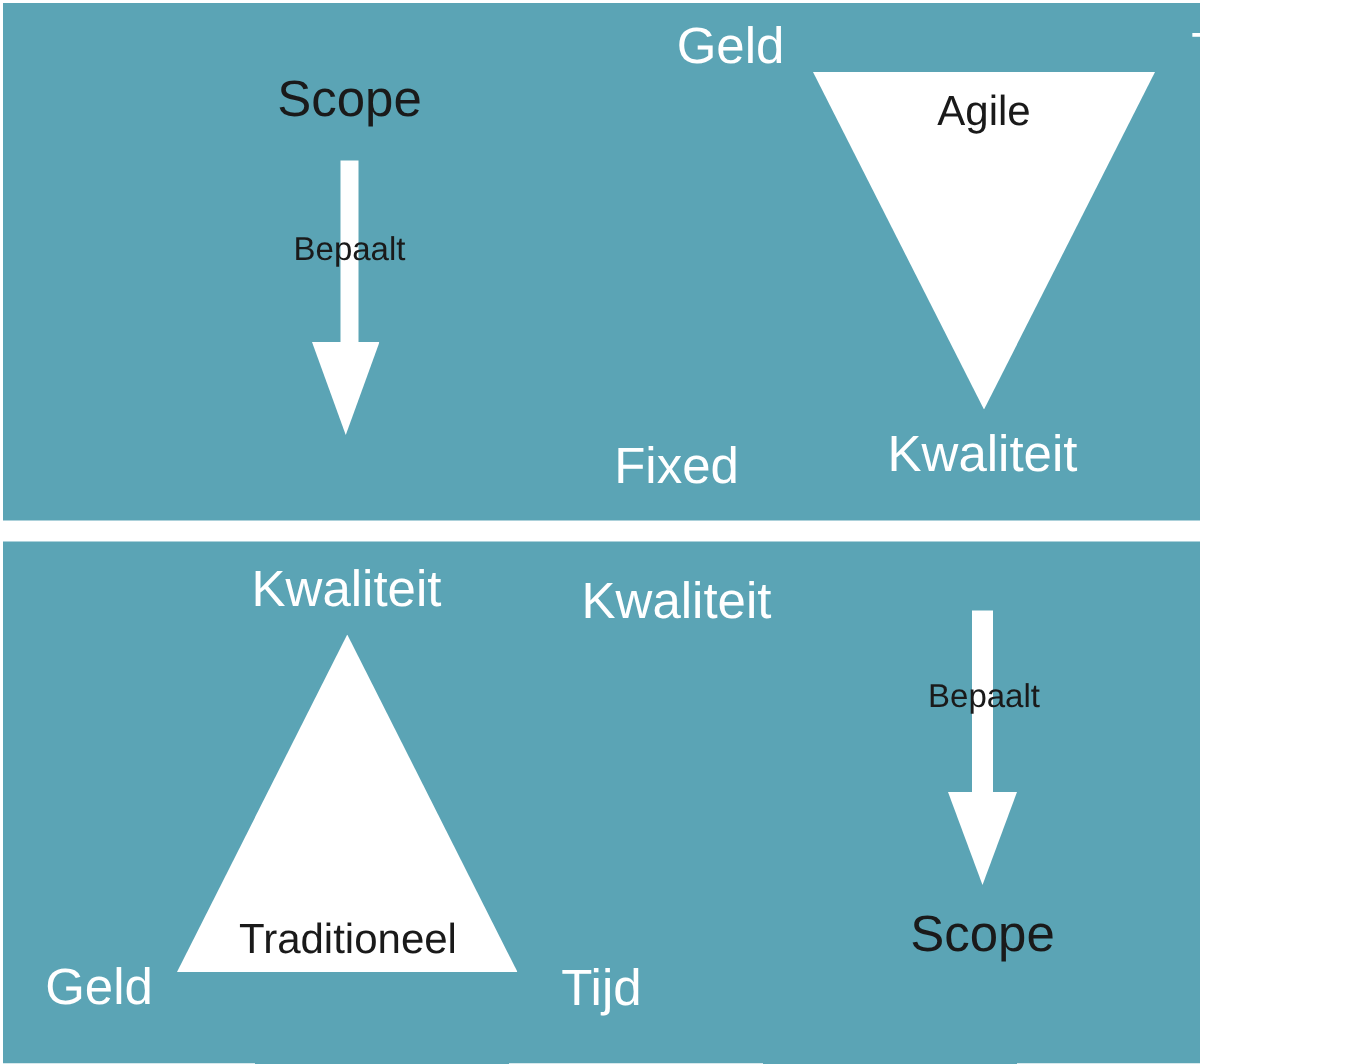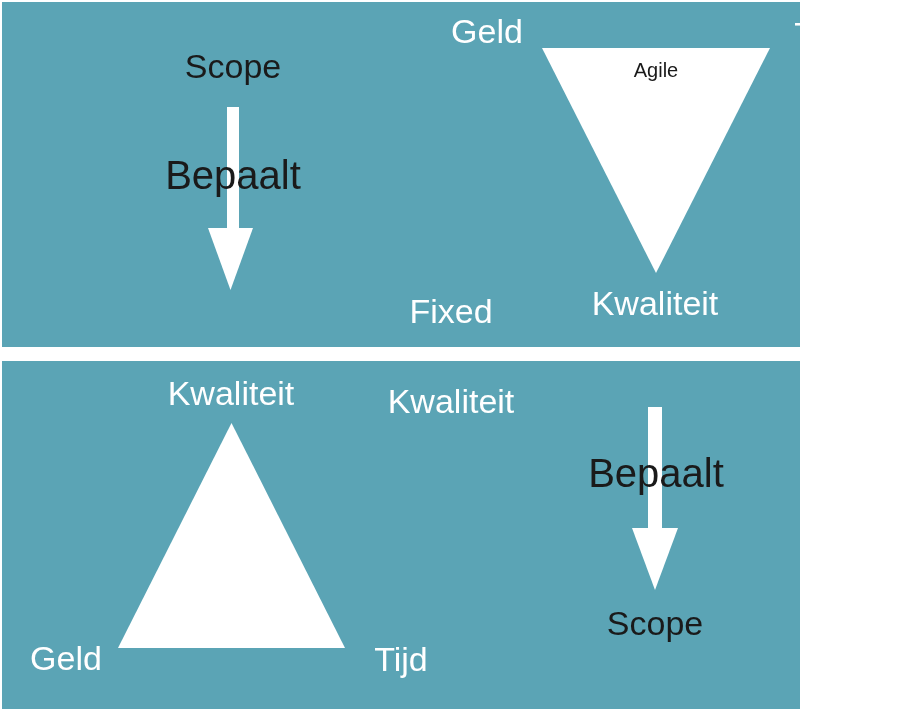--- a/index.html
+++ b/index.html
@@ -13,22 +13,22 @@
   .canvas{position:relative;width:900px;height:709px;background:#ffffff;}
   .panel{position:absolute;left:2px;width:798px;background:var(--panel);}
   .panel.top{top:2px;height:345px;}
   .panel.bottom{top:361px;height:348px;}
 
   .lbl{position:absolute;white-space:nowrap;line-height:1;}
   .lbl.center{transform:translateX(-50%);}
   .white{color:var(--white);}
   .dark{color:var(--dark);}
   .fs34{font-size:34px;}
-  .fs30{font-size:40px;}
-  .fs28{font-size:20px;}
+  .fs30{font-size:22px;}
+  .fs28{font-size:28px;}
   .fs26{font-size:34px;}
 
   .tri{position:absolute;background:var(--white);}
   .tri.down{clip-path:polygon(0 0,100% 0,50% 100%);}
   .tri.up{clip-path:polygon(50% 0,100% 100%,0 100%);}
 
   .arrow-shaft{position:absolute;background:var(--white);}
   .arrow-head{position:absolute;background:var(--white);
     clip-path:polygon(0 0,100% 0,50% 100%);}
   .overlay{z-index:3;}
@@ -63,20 +63,21 @@
   </section>
 
   <section class="panel bottom">
 
     <div class="lbl center white fs34" style="left:229px;top:15px;">Kwaliteit</div>
 
     <div class="lbl center white fs26" style="left:449px;top:23px;">Kwaliteit</div>
 
     <div class="tri up" style="left:116px;top:62px;width:227px;height:225px;"></div>
 
+    <div class="lbl center dark fs28 overlay" style="left:230px;top:251px;">Traditioneel</div>
 
     <div class="lbl center white fs34" style="left:64px;top:280px;">Geld</div>
 
     <div class="lbl center white fs34" style="left:399px;top:281px;">Tijd</div>
 
     <div>
       <div class="arrow-shaft" style="left:646px;top:46px;width:14px;height:125px;"></div>
       <div class="arrow-head" style="left:630px;top:167px;width:46px;height:62px;"></div>
     </div>
 

